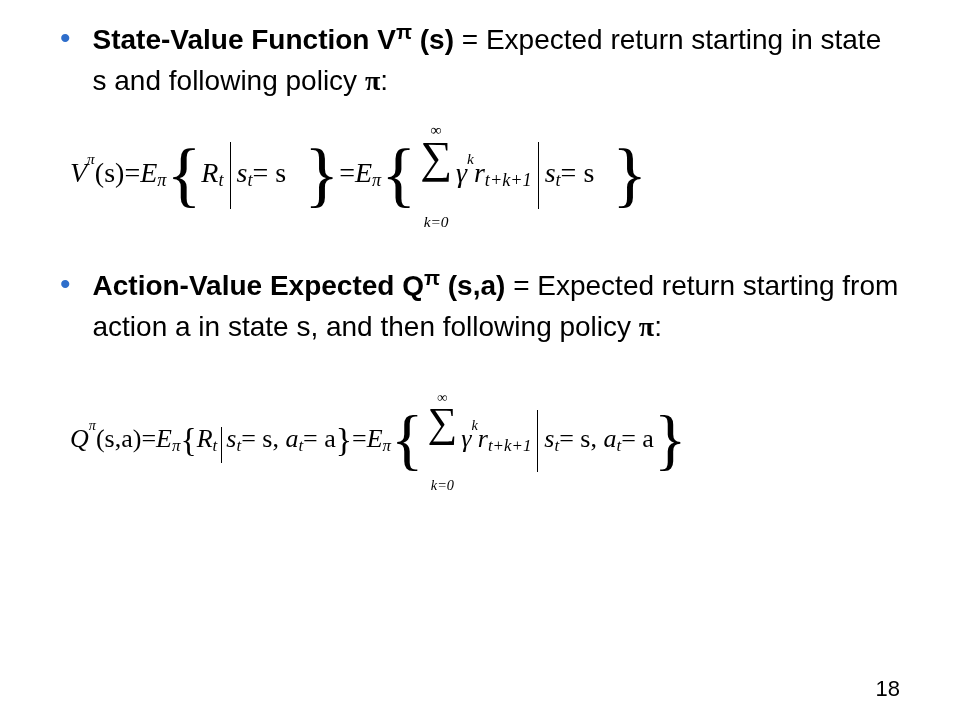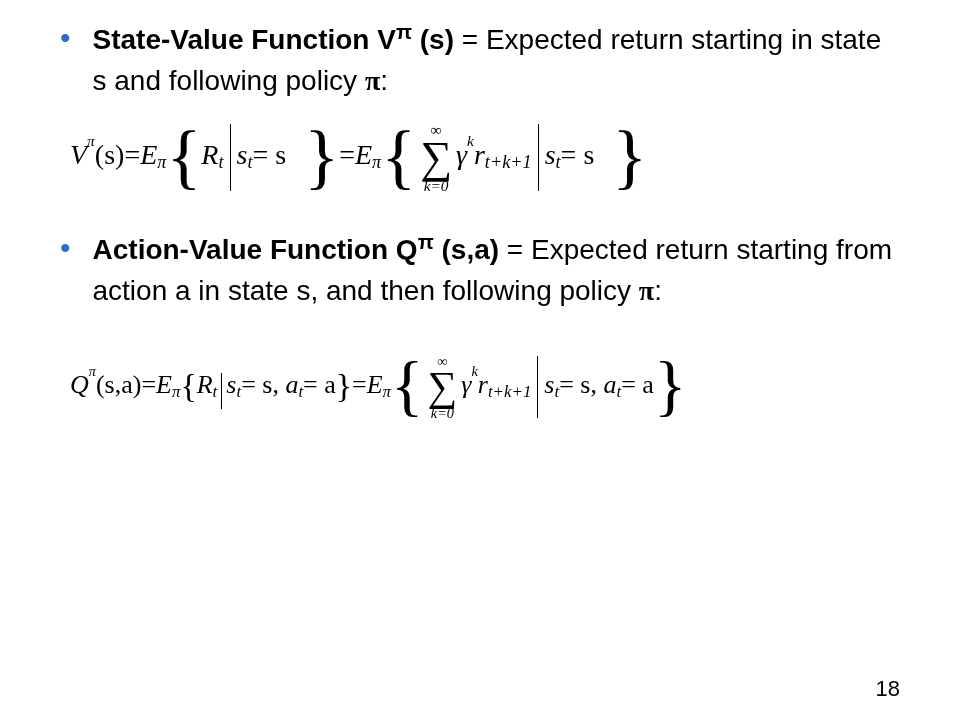--- a/index.html
+++ b/index.html
@@ -85,21 +85,21 @@
     display: inline-flex;
     flex-direction: column;
     align-items: center;
     margin: 0 4px;
     line-height: 1;
     position: relative;
     top: 0.1em;
   }
   .sum .top { font-size: 0.55em; font-style: italic; }
   .sum .sigma { font-size: 1.6em; line-height: 0.9; }
-  .sum .bot { font-size: 0.55em; font-style: italic; }
+  .sum .bot { font-size: 0.55em; font-style: italic; margin-top: 36px; }
   .pagenum {
     position: absolute;
     right: 60px;
     bottom: 18px;
     font-size: 22px;
     font-family: Liberation Sans, sans-serif;
   }
   .pi-sym { font-style: italic; }
 </style>
 </head>
@@ -151,21 +151,21 @@
       <span class="sub">t</span>
       <span> = s</span>
       <span style="display:inline-block;width:18px;"></span>
       <span class="brace">}</span>
     </div>
   </div>
 
   <div class="bullet" style="margin-top:24px;">
     <div class="bullet-dot">•</div>
     <div class="bullet-text">
-      <span class="bold">Action-Value Function Q</span><span class="bold" style="font-size:0.75em; position:relative; top:-0.5em;">π</span><span class="bold"> (s,a)</span><span> = Expected return starting from action a in state s, and then following policy </span><span class="bold" style="font-family:'Times New Roman',serif;">π</span><span>:</span>
+      <span class="bold">Action-Value Expected Q</span><span class="bold" style="font-size:0.75em; position:relative; top:-0.5em;">π</span><span class="bold"> (s,a)</span><span> = Expected return starting from action a in state s, and then following policy </span><span class="bold" style="font-family:'Times New Roman',serif;">π</span><span>:</span>
     </div>
   </div>
 
   <div class="eq-block" style="font-size:26px; margin-top:40px;">
     <div class="eq-row">
       <span class="ital">Q</span>
       <span class="sup pi-sym">π</span>
       <span>(s,a)</span>
       <span> = </span>
       <span class="ital">E</span>

